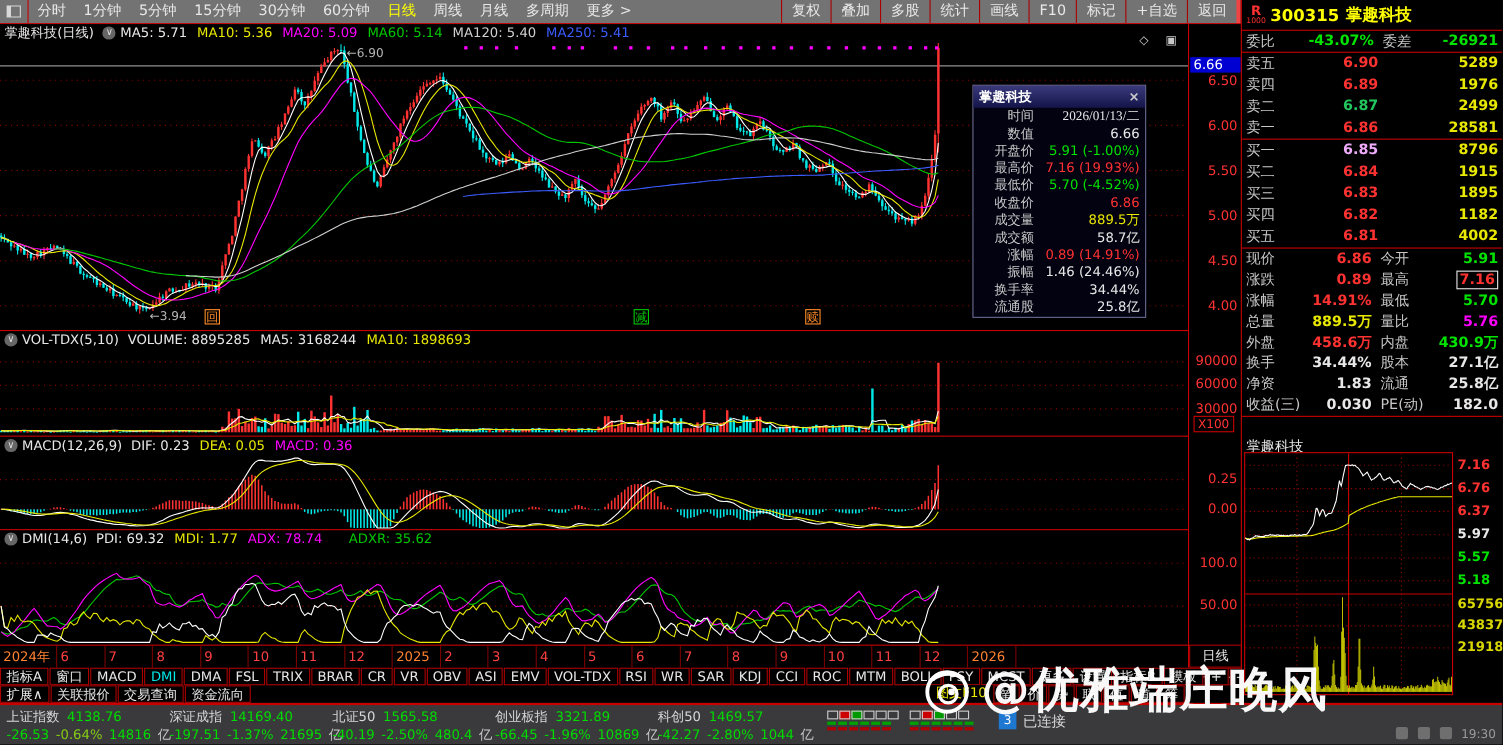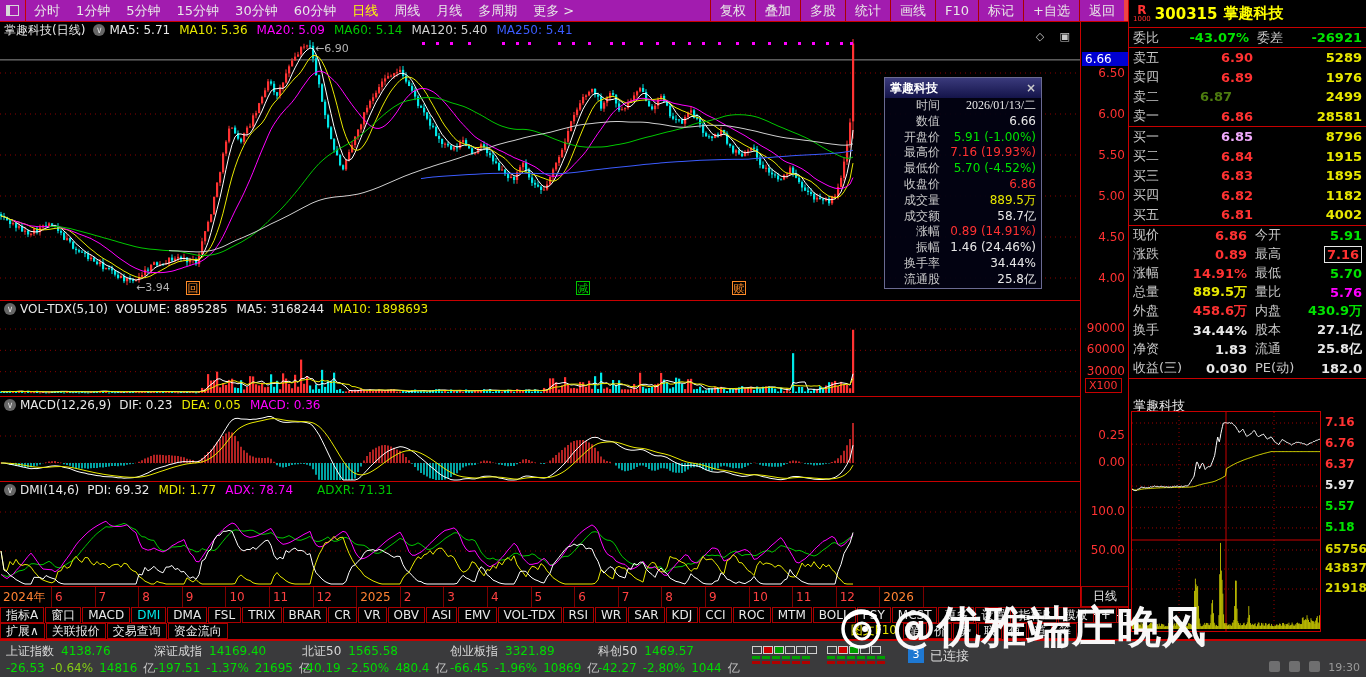--- a/index.html
+++ b/index.html
@@ -1,19 +1,19 @@
 <!DOCTYPE html>
 <html><head>
 <meta charset="utf-8">
 <style>
 *{box-sizing:border-box;margin:0;padding:0}
 body{background:#111;font-family:"DejaVu Sans","Liberation Sans",sans-serif}
 .app{position:relative;width:1366px;height:677px;background:#000;overflow:hidden;color:#e8e8e8;font-size:12px}
 
-.topbar{position:absolute;left:0;top:0;width:1128px;height:22px;border-bottom:1px solid #c80000;display:flex;align-items:stretch;background:#a21caf}
+.topbar{position:absolute;left:0;top:0;width:1128px;height:22px;border-bottom:1px solid #c80000;display:flex;align-items:stretch;background:#737373}
 .winicon{width:26px;display:flex;align-items:center;justify-content:center;border-right:1px solid #c80000}
 .winicon span{display:inline-block;width:13px;height:11px;border:1px solid #d8d8d8;border-left:4px solid #d8d8d8}
 .periods{display:flex;align-items:center}
 .period{padding:0 8px;font-size:13px;line-height:21px;color:#e8e8e8;white-space:nowrap;cursor:default}
 .period.active{color:#ffff00}
 .tools{display:flex;margin-left:auto}
 .tool{border-left:1px solid #aa0000;padding:0 9px;font-size:13px;line-height:21px;white-space:nowrap}
 .tool:last-child{border-right:4px solid #ef4444}
 
 .chart-col{position:absolute;left:0;top:22px;width:1128px;height:617px;background:#000}
@@ -1358,21 +1358,21 @@
           <line x1="0" y1="30" x2="1080" y2="30" stroke="#8b0000" stroke-dasharray="1 4"></line>
           <line x1="0" y1="69" x2="1080" y2="69" stroke="#8b0000" stroke-dasharray="1 4"></line>
           <polyline points="1.0,92.4 4.0,93.6 7.0,94.5 10.0,93.4 13.0,92.4 16.0,90.5 19.0,88.9 22.0,88.4 25.0,87.4 28.0,84.3 31.0,81.8 34.0,81.7 37.0,82.3 40.0,82.7 43.0,82.6 46.0,80.8 49.0,79.3 52.0,81.3 55.0,84.6 58.0,85.6 61.0,85.9 64.0,83.8 67.0,81.9 70.0,79.9 73.0,78.7 76.0,75.4 79.0,72.0 82.0,68.2 85.0,64.6 88.0,61.1 91.0,57.6 94.0,54.3 97.0,51.5 100.0,49.1 103.0,46.8 106.0,44.7 109.0,45.1 112.0,44.8 115.0,44.1 118.0,43.3 121.0,42.5 124.0,41.4 127.0,42.6 130.0,44.9 133.0,46.5 136.0,47.6 139.0,51.9 142.0,54.7 145.0,55.0 148.0,57.1 151.0,58.1 154.0,58.4 157.0,63.5 160.0,67.3 163.0,68.5 166.0,68.4 169.0,67.0 172.0,64.9 175.0,65.0 178.0,64.6 181.0,64.5 184.0,63.1 187.0,65.6 190.0,67.3 193.0,68.1 196.0,69.9 199.0,69.5 202.0,66.5 205.0,67.8 208.0,68.5 211.0,67.9 214.0,68.6 217.0,66.8 220.0,63.0 223.0,59.2 226.0,55.6 229.0,52.4 232.0,49.3 235.0,47.9 238.0,48.1 241.0,48.9 244.0,49.1 247.0,48.7 250.0,48.2 253.0,48.4 256.0,50.0 259.0,51.6 262.0,52.3 265.0,52.1 268.0,51.6 271.0,50.6 274.0,52.6 277.0,55.0 280.0,55.8 283.0,56.0 286.0,54.9 289.0,53.6 292.0,55.2 295.0,57.3 298.0,58.1 301.0,58.2 304.0,57.1 307.0,55.9 310.0,54.3 313.0,57.4 316.0,59.4 319.0,59.4 322.0,58.4 325.0,56.8 328.0,54.9 331.0,57.8 334.0,59.3 337.0,59.1 340.0,57.9 343.0,56.0 346.0,55.4 349.0,56.8 352.0,59.0 355.0,61.7 358.0,62.8 361.0,63.0 364.0,63.3 367.0,65.1 370.0,67.7 373.0,70.2 376.0,71.3 379.0,71.2 382.0,69.6 385.0,67.5 388.0,65.3 391.0,63.1 394.0,61.0 397.0,58.7 400.0,56.4 403.0,57.6 406.0,60.0 409.0,62.8 412.0,63.5 415.0,62.6 418.0,60.8 421.0,62.6 424.0,64.9 427.0,67.3 430.0,67.4 433.0,66.1 436.0,63.7 439.0,61.6 442.0,59.1 445.0,56.6 448.0,54.6 451.0,52.8 454.0,50.9 457.0,50.8 460.0,52.5 463.0,55.3 466.0,57.3 469.0,58.2 472.0,57.5 475.0,58.7 478.0,64.2 481.0,70.0 484.0,73.7 487.0,76.4 490.0,77.0 493.0,76.0 496.0,77.8 499.0,78.1 502.0,78.0 505.0,77.6 508.0,76.4 511.0,73.9 514.0,71.5 517.0,71.2 520.0,73.0 523.0,74.1 526.0,73.7 529.0,73.5 532.0,71.8 535.0,72.9 538.0,75.8 541.0,77.4 544.0,77.8 547.0,80.6 550.0,82.9 553.0,82.4 556.0,81.1 559.0,78.1 562.0,75.1 565.0,74.3 568.0,74.4 571.0,72.2 574.0,69.3 577.0,66.0 580.0,62.6 583.0,59.2 586.0,55.9 589.0,52.9 592.0,50.2 595.0,49.7 598.0,50.3 601.0,53.9 604.0,56.6 607.0,58.1 610.0,58.4 613.0,60.2 616.0,64.2 619.0,69.8 622.0,74.3 625.0,77.0 628.0,79.6 631.0,81.4 634.0,82.7 637.0,82.7 640.0,82.0 643.0,80.8 646.0,84.5 649.0,86.5 652.0,86.0 655.0,84.8 658.0,85.2 661.0,84.8 664.0,88.3 667.0,89.5 670.0,87.7 673.0,85.4 676.0,85.2 679.0,84.7 682.0,84.6 685.0,83.1 688.0,81.6 691.0,82.2 694.0,81.3 697.0,80.1 700.0,77.5 703.0,73.9 706.0,72.8 709.0,73.7 712.0,73.1 715.0,73.6 718.0,73.2 721.0,74.4 724.0,75.5 727.0,73.4 730.0,71.1 733.0,69.7 736.0,68.9 739.0,71.7 742.0,73.7 745.0,72.7 748.0,72.6 751.0,72.5 754.0,73.8 757.0,73.1 760.0,71.2 763.0,69.6 766.0,68.9 769.0,68.8 772.0,70.2 775.0,68.6 778.0,65.9 781.0,63.6 784.0,64.3 787.0,65.5 790.0,66.3 793.0,67.6 796.0,69.0 799.0,68.3 802.0,69.2 805.0,70.9 808.0,71.8 811.0,73.1 814.0,74.0 817.0,72.9 820.0,70.6 823.0,68.1 826.0,66.1 829.0,63.8 832.0,61.2 835.0,60.6 838.0,62.4 841.0,61.9 844.0,60.3 847.0,57.9 850.0,55.5 853.0,54.5" fill="none" stroke="#00c800" stroke-width="1"></polyline>
           <polyline points="1.0,92.4 4.0,94.8 7.0,96.6 10.0,94.3 13.0,92.4 16.0,88.6 19.0,85.4 22.0,82.0 25.0,78.1 28.0,74.3 31.0,71.1 34.0,74.9 37.0,79.2 40.0,83.5 43.0,87.0 46.0,87.3 49.0,87.6 52.0,87.8 55.0,89.9 58.0,87.8 61.0,84.8 64.0,80.2 67.0,76.2 70.0,72.1 73.0,67.4 76.0,62.9 79.0,59.2 82.0,56.1 85.0,53.0 88.0,50.2 91.0,47.8 94.0,45.7 97.0,43.8 100.0,42.1 103.0,40.5 106.0,39.2 109.0,42.4 112.0,43.9 115.0,44.5 118.0,44.5 121.0,44.4 124.0,43.7 127.0,42.8 130.0,46.0 133.0,48.6 136.0,50.8 139.0,59.3 142.0,65.8 145.0,67.1 148.0,68.2 151.0,67.5 154.0,66.0 157.0,67.7 160.0,68.9 163.0,69.9 166.0,68.6 169.0,66.4 172.0,63.7 175.0,62.3 178.0,60.3 181.0,59.2 184.0,57.5 187.0,64.8 190.0,70.9 193.0,73.9 196.0,79.4 199.0,79.8 202.0,75.4 205.0,70.9 208.0,66.2 211.0,61.9 214.0,57.7 217.0,53.9 220.0,50.6 223.0,47.6 226.0,45.0 229.0,42.8 232.0,41.0 235.0,42.0 238.0,45.7 241.0,50.2 244.0,53.1 247.0,54.5 250.0,55.4 253.0,54.9 256.0,54.2 259.0,53.0 262.0,51.4 265.0,49.7 268.0,47.9 271.0,46.4 274.0,51.1 277.0,57.0 280.0,60.2 283.0,62.3 286.0,61.8 289.0,60.8 292.0,59.3 295.0,57.5 298.0,55.9 301.0,54.1 304.0,52.3 307.0,50.9 310.0,49.3 313.0,57.4 316.0,62.8 319.0,64.8 322.0,64.5 325.0,62.7 328.0,60.6 331.0,58.2 334.0,55.7 337.0,53.5 340.0,51.3 343.0,49.3 346.0,50.3 349.0,55.3 352.0,62.3 355.0,69.8 358.0,74.4 361.0,76.8 364.0,76.4 367.0,75.0 370.0,73.0 373.0,70.6 376.0,68.2 379.0,65.5 382.0,62.8 385.0,60.1 388.0,57.7 391.0,55.7 394.0,53.9 397.0,51.9 400.0,50.1 403.0,55.1 406.0,62.3 409.0,69.8 412.0,73.2 415.0,73.3 418.0,71.6 421.0,70.1 424.0,67.6 427.0,64.8 430.0,61.5 433.0,58.8 436.0,55.9 439.0,53.1 442.0,50.6 445.0,48.4 448.0,47.7 451.0,46.8 454.0,45.9 457.0,48.5 460.0,54.4 463.0,62.1 466.0,67.0 469.0,69.5 472.0,69.1 475.0,68.8 478.0,73.9 481.0,77.9 484.0,80.4 487.0,83.2 490.0,84.8 493.0,83.1 496.0,81.7 499.0,78.4 502.0,75.5 505.0,72.0 508.0,68.0 511.0,64.7 514.0,61.2 517.0,64.0 520.0,70.5 523.0,76.2 526.0,79.3 529.0,82.3 532.0,82.4 535.0,81.7 538.0,81.1 541.0,78.5 544.0,76.3 547.0,79.0 550.0,83.5 553.0,83.1 556.0,81.1 559.0,77.8 562.0,74.0 565.0,69.7 568.0,65.3 571.0,61.3 574.0,57.6 577.0,54.3 580.0,51.3 583.0,48.7 586.0,46.5 589.0,44.6 592.0,42.9 595.0,45.0 598.0,49.3 601.0,59.1 604.0,66.8 607.0,71.7 610.0,73.8 613.0,75.3 616.0,79.1 619.0,80.6 622.0,81.8 625.0,82.4 628.0,85.4 631.0,87.4 634.0,86.3 637.0,84.8 640.0,82.3 643.0,79.3 646.0,83.6 649.0,85.6 652.0,85.7 655.0,84.7 658.0,88.1 661.0,90.2 664.0,93.1 667.0,93.4 670.0,89.6 673.0,86.0 676.0,82.3 679.0,79.1 682.0,76.1 685.0,72.7 688.0,73.6 691.0,78.5 694.0,80.3 697.0,81.0 700.0,78.8 703.0,75.0 706.0,71.9 709.0,68.9 712.0,66.0 715.0,66.2 718.0,67.5 721.0,73.8 724.0,79.0 727.0,77.9 730.0,76.2 733.0,73.2 736.0,70.3 739.0,69.6 742.0,68.4 745.0,67.5 748.0,68.9 751.0,71.7 754.0,77.4 757.0,76.7 760.0,74.0 763.0,71.7 766.0,68.9 769.0,65.9 772.0,63.0 775.0,60.6 778.0,57.8 781.0,55.6 784.0,59.7 787.0,65.0 790.0,69.6 793.0,74.7 796.0,80.1 799.0,81.0 802.0,78.7 805.0,76.9 808.0,74.1 811.0,71.5 814.0,67.9 817.0,64.9 820.0,62.4 823.0,59.4 826.0,58.1 829.0,56.1 832.0,54.4 835.0,56.3 838.0,62.5 841.0,64.3 844.0,62.6 847.0,59.8 850.0,56.5 853.0,52.7" fill="none" stroke="#ff00ff" stroke-width="1"></polyline>
           <polyline points="1.0,69.0 4.0,87.5 7.0,88.6 10.0,79.5 13.0,82.9 16.0,77.3 19.0,82.0 22.0,83.4 25.0,82.5 28.0,82.9 31.0,85.2 34.0,89.5 37.0,92.9 40.0,96.4 43.0,98.0 46.0,99.2 49.0,100.2 52.0,100.9 55.0,98.9 58.0,89.5 61.0,88.8 64.0,83.5 67.0,86.3 70.0,84.7 73.0,77.7 76.0,74.3 79.0,78.2 82.0,80.4 85.0,75.5 88.0,75.8 91.0,80.7 94.0,83.1 97.0,79.5 100.0,82.6 103.0,81.3 106.0,82.6 109.0,86.0 112.0,83.4 115.0,82.4 118.0,82.3 121.0,85.2 124.0,81.2 127.0,82.0 130.0,86.5 133.0,88.8 136.0,89.9 139.0,94.4 142.0,96.5 145.0,99.2 148.0,100.5 151.0,102.0 154.0,102.0 157.0,99.4 160.0,100.6 163.0,101.1 166.0,102.0 169.0,102.0 172.0,102.0 175.0,102.0 178.0,102.0 181.0,102.0 184.0,102.0 187.0,95.8 190.0,98.2 193.0,100.0 196.0,97.5 199.0,100.5 202.0,102.0 205.0,102.0 208.0,102.0 211.0,102.0 214.0,102.0 217.0,102.0 220.0,102.0 223.0,102.0 226.0,102.0 229.0,102.0 232.0,102.0 235.0,101.6 238.0,95.5 241.0,92.9 244.0,95.6 247.0,97.7 250.0,98.5 253.0,100.8 256.0,101.7 259.0,102.0 262.0,102.0 265.0,102.0 268.0,102.0 271.0,102.0 274.0,94.1 277.0,90.5 280.0,94.3 283.0,96.3 286.0,98.8 289.0,100.5 292.0,101.5 295.0,102.0 298.0,102.0 301.0,102.0 304.0,102.0 307.0,102.0 310.0,102.0 313.0,89.3 316.0,80.3 319.0,72.6 322.0,67.2 325.0,60.9 328.0,60.3 331.0,57.9 334.0,54.3 337.0,57.8 340.0,55.5 343.0,55.3 346.0,63.9 349.0,71.3 352.0,77.3 355.0,82.4 358.0,86.2 361.0,89.1 364.0,93.4 367.0,95.4 370.0,97.2 373.0,98.9 376.0,100.1 379.0,101.3 382.0,102.0 385.0,102.0 388.0,102.0 391.0,102.0 394.0,102.0 397.0,102.0 400.0,102.0 403.0,96.0 406.0,92.3 409.0,90.4 412.0,84.3 415.0,78.8 418.0,74.7 421.0,76.8 424.0,72.8 427.0,71.8 430.0,68.6 433.0,72.3 436.0,68.1 439.0,66.2 442.0,66.3 445.0,70.2 448.0,74.5 451.0,73.5 454.0,75.6 457.0,81.5 460.0,87.0 463.0,90.2 466.0,89.2 469.0,86.4 472.0,79.7 475.0,81.0 478.0,85.7 481.0,90.1 484.0,93.8 487.0,87.6 490.0,88.4 493.0,83.4 496.0,86.4 499.0,79.8 502.0,82.9 505.0,78.0 508.0,75.5 511.0,78.6 514.0,73.8 517.0,82.7 520.0,87.1 523.0,90.5 526.0,94.8 529.0,88.5 532.0,84.3 535.0,85.0 538.0,87.6 541.0,81.6 544.0,84.1 547.0,88.8 550.0,92.0 553.0,95.7 556.0,97.7 559.0,99.7 562.0,101.1 565.0,102.0 568.0,102.0 571.0,102.0 574.0,102.0 577.0,102.0 580.0,102.0 583.0,102.0 586.0,102.0 589.0,102.0 592.0,102.0 595.0,101.4 598.0,97.8 601.0,87.5 604.0,89.9 607.0,93.0 610.0,95.4 613.0,96.9 616.0,85.8 619.0,84.3 622.0,86.0 625.0,86.1 628.0,90.4 631.0,92.1 634.0,95.1 637.0,97.2 640.0,98.5 643.0,100.1 646.0,88.4 649.0,83.4 652.0,80.3 655.0,81.2 658.0,87.1 661.0,89.7 664.0,89.9 667.0,85.2 670.0,74.4 673.0,76.0 676.0,76.4 679.0,78.8 682.0,80.3 685.0,81.5 688.0,85.8 691.0,89.4 694.0,86.6 697.0,86.9 700.0,79.9 703.0,74.5 706.0,77.9 709.0,77.3 712.0,77.1 715.0,80.6 718.0,84.2 721.0,89.6 724.0,91.6 727.0,78.8 730.0,77.0 733.0,72.6 736.0,74.9 739.0,80.5 742.0,80.9 745.0,84.7 748.0,88.5 751.0,90.3 754.0,93.5 757.0,83.4 760.0,79.2 763.0,82.6 766.0,81.0 769.0,81.5 772.0,82.6 775.0,85.3 778.0,83.2 781.0,84.2 784.0,87.6 787.0,90.7 790.0,94.4 793.0,95.0 796.0,94.7 799.0,88.3 802.0,81.0 805.0,84.6 808.0,82.1 811.0,84.7 814.0,79.6 817.0,84.1 820.0,87.0 823.0,82.1 826.0,84.8 829.0,82.8 832.0,87.6 835.0,90.2 838.0,95.4 841.0,98.1 844.0,101.4 847.0,102.0 850.0,102.0 853.0,102.0" fill="none" stroke="#e8e800" stroke-width="1"></polyline>
           <polyline points="1.0,69.0 4.0,88.1 7.0,89.8 10.0,93.4 13.0,95.1 16.0,97.6 19.0,99.2 22.0,100.9 25.0,102.0 28.0,102.0 31.0,102.0 34.0,95.3 37.0,95.4 40.0,95.4 43.0,97.1 46.0,93.5 49.0,95.1 52.0,96.2 55.0,97.1 58.0,100.0 61.0,101.4 64.0,102.0 67.0,102.0 70.0,102.0 73.0,102.0 76.0,102.0 79.0,102.0 82.0,102.0 85.0,102.0 88.0,102.0 91.0,102.0 94.0,102.0 97.0,102.0 100.0,102.0 103.0,102.0 106.0,102.0 109.0,102.0 112.0,102.0 115.0,102.0 118.0,102.0 121.0,102.0 124.0,102.0 127.0,102.0 130.0,102.0 133.0,102.0 136.0,102.0 139.0,92.2 142.0,93.0 145.0,85.4 148.0,88.9 151.0,87.0 154.0,84.3 157.0,87.6 160.0,89.6 163.0,90.8 166.0,85.1 169.0,85.0 172.0,83.5 175.0,87.4 178.0,86.5 181.0,89.9 184.0,89.5 187.0,93.4 190.0,96.3 193.0,94.8 196.0,97.3 199.0,92.7 202.0,79.1 205.0,77.0 208.0,69.9 211.0,67.1 214.0,58.3 217.0,53.5 220.0,53.1 223.0,49.3 226.0,49.3 229.0,48.4 232.0,49.3 235.0,56.3 238.0,63.5 241.0,67.6 244.0,68.9 247.0,67.4 250.0,67.6 253.0,65.3 256.0,67.3 259.0,64.4 262.0,61.6 265.0,58.9 268.0,58.2 271.0,63.4 274.0,73.3 277.0,77.5 280.0,75.2 283.0,76.9 286.0,68.6 289.0,70.4 292.0,67.5 295.0,66.0 298.0,68.7 301.0,68.4 304.0,69.3 307.0,72.7 310.0,71.7 313.0,83.6 316.0,90.7 319.0,93.8 322.0,97.1 325.0,99.5 328.0,101.0 331.0,102.0 334.0,102.0 337.0,102.0 340.0,102.0 343.0,102.0 346.0,99.4 349.0,90.6 352.0,84.5 355.0,82.9 358.0,79.3 361.0,76.7 364.0,71.2 367.0,68.7 370.0,68.2 373.0,67.6 376.0,69.0 379.0,67.4 382.0,68.3 385.0,70.3 388.0,71.6 391.0,73.7 394.0,75.4 397.0,74.2 400.0,74.5 403.0,82.7 406.0,87.8 409.0,90.2 412.0,93.3 415.0,96.6 418.0,99.1 421.0,99.6 424.0,101.4 427.0,102.0 430.0,102.0 433.0,102.0 436.0,102.0 439.0,102.0 442.0,102.0 445.0,102.0 448.0,102.0 451.0,102.0 454.0,102.0 457.0,101.4 460.0,96.9 463.0,93.3 466.0,95.8 469.0,97.1 472.0,99.1 475.0,99.5 478.0,90.1 481.0,84.7 484.0,87.1 487.0,92.7 490.0,94.9 493.0,98.1 496.0,99.3 499.0,100.8 502.0,101.6 505.0,102.0 508.0,102.0 511.0,102.0 514.0,102.0 517.0,96.7 520.0,89.7 523.0,89.1 526.0,89.4 529.0,93.2 532.0,95.9 535.0,97.7 538.0,98.8 541.0,100.3 544.0,101.0 547.0,95.2 550.0,91.3 553.0,82.8 556.0,79.0 559.0,75.2 562.0,71.4 565.0,67.5 568.0,64.8 571.0,64.1 574.0,62.0 577.0,63.6 580.0,62.1 583.0,62.7 586.0,66.9 589.0,66.1 592.0,67.0 595.0,74.2 598.0,79.3 601.0,87.5 604.0,91.1 607.0,87.6 610.0,84.6 613.0,86.1 616.0,90.9 619.0,94.0 622.0,95.0 625.0,96.0 628.0,86.6 631.0,87.2 634.0,81.3 637.0,83.1 640.0,80.1 643.0,80.3 646.0,86.8 649.0,90.1 652.0,92.4 655.0,95.4 658.0,88.8 661.0,86.0 664.0,89.6 667.0,91.6 670.0,96.1 673.0,97.8 676.0,99.4 679.0,100.0 682.0,101.1 685.0,102.0 688.0,98.1 691.0,91.7 694.0,94.9 697.0,96.6 700.0,99.0 703.0,101.2 706.0,101.9 709.0,102.0 712.0,102.0 715.0,99.3 718.0,98.6 721.0,90.9 724.0,92.8 727.0,97.1 730.0,98.1 733.0,100.1 736.0,101.4 739.0,99.8 742.0,101.0 745.0,101.6 748.0,99.9 751.0,98.2 754.0,94.4 757.0,98.6 760.0,101.0 763.0,101.9 766.0,102.0 769.0,102.0 772.0,102.0 775.0,102.0 778.0,102.0 781.0,102.0 784.0,98.3 787.0,96.7 790.0,87.5 793.0,92.1 796.0,94.9 799.0,97.2 802.0,99.5 805.0,100.6 808.0,101.8 811.0,102.0 814.0,102.0 817.0,102.0 820.0,102.0 823.0,102.0 826.0,102.0 829.0,102.0 832.0,102.0 835.0,102.0 838.0,89.6 841.0,82.4 844.0,71.5 847.0,66.2 850.0,61.0 853.0,50.5" fill="none" stroke="#ffffff" stroke-width="1"></polyline>
         </svg></div>
     <div class="phead" id="dmi-head" style="top:461px">
       <span class="collapse">∨</span>
       <span>DMI(14,6)</span>
-      <span id="dmi-fields" style="margin-left:8px"><span style="margin-right: 9px; color: rgb(232, 232, 232);">PDI: 69.32</span><span style="margin-right: 9px; color: rgb(232, 232, 0);">MDI: 1.77</span><span style="margin-right: 24px; color: rgb(255, 0, 255);">ADX: 78.74</span><span style="margin-right: 9px; color: rgb(0, 200, 0);">ADXR: 71.31</span></span>
+      <span id="dmi-fields" style="margin-left:8px"><span style="margin-right: 9px; color: rgb(232, 232, 232);">PDI: 69.32</span><span style="margin-right: 9px; color: rgb(232, 232, 0);">MDI: 1.77</span><span style="margin-right: 24px; color: rgb(255, 0, 255);">ADX: 78.74</span><span style="margin-right: 9px; color: rgb(0, 200, 0);">ADXR: 35.62</span></span>
     </div>
 
     <div class="axis" id="axis-col">
         <div class="tick" style="top: 44px;">6.50</div>
         <div class="tick" style="top: 85px;">6.00</div>
         <div class="tick" style="top: 126px;">5.50</div>
         <div class="tick" style="top: 167px;">5.00</div>
         <div class="tick" style="top: 208px;">4.50</div>
         <div class="tick" style="top: 249px;">4.00</div>
         <div class="cursor-tag" style="top: 29.88px;">6.66</div>
@@ -1544,21 +1544,21 @@
           <div class="qp" style="color: rgb(255, 50, 50);">6.90</div>
           <div class="qv">5289</div>
         </div>
         <div class="qrow">
           <div class="ql">卖四</div>
           <div class="qp" style="color: rgb(255, 50, 50);">6.89</div>
           <div class="qv">1976</div>
         </div>
         <div class="qrow">
           <div class="ql">卖二</div>
-          <div class="qp" style="color: #4d7c0f; text-align: center;">6.87</div>
+          <div class="qp" style="color: #22c55e;">6.87</div>
           <div class="qv">2499</div>
         </div>
         <div class="qrow">
           <div class="ql">卖一</div>
           <div class="qp" style="color: rgb(255, 50, 50);">6.86</div>
           <div class="qv">28581</div>
         </div>
       </div>
     <div class="sep"></div>
     <div id="bids">

